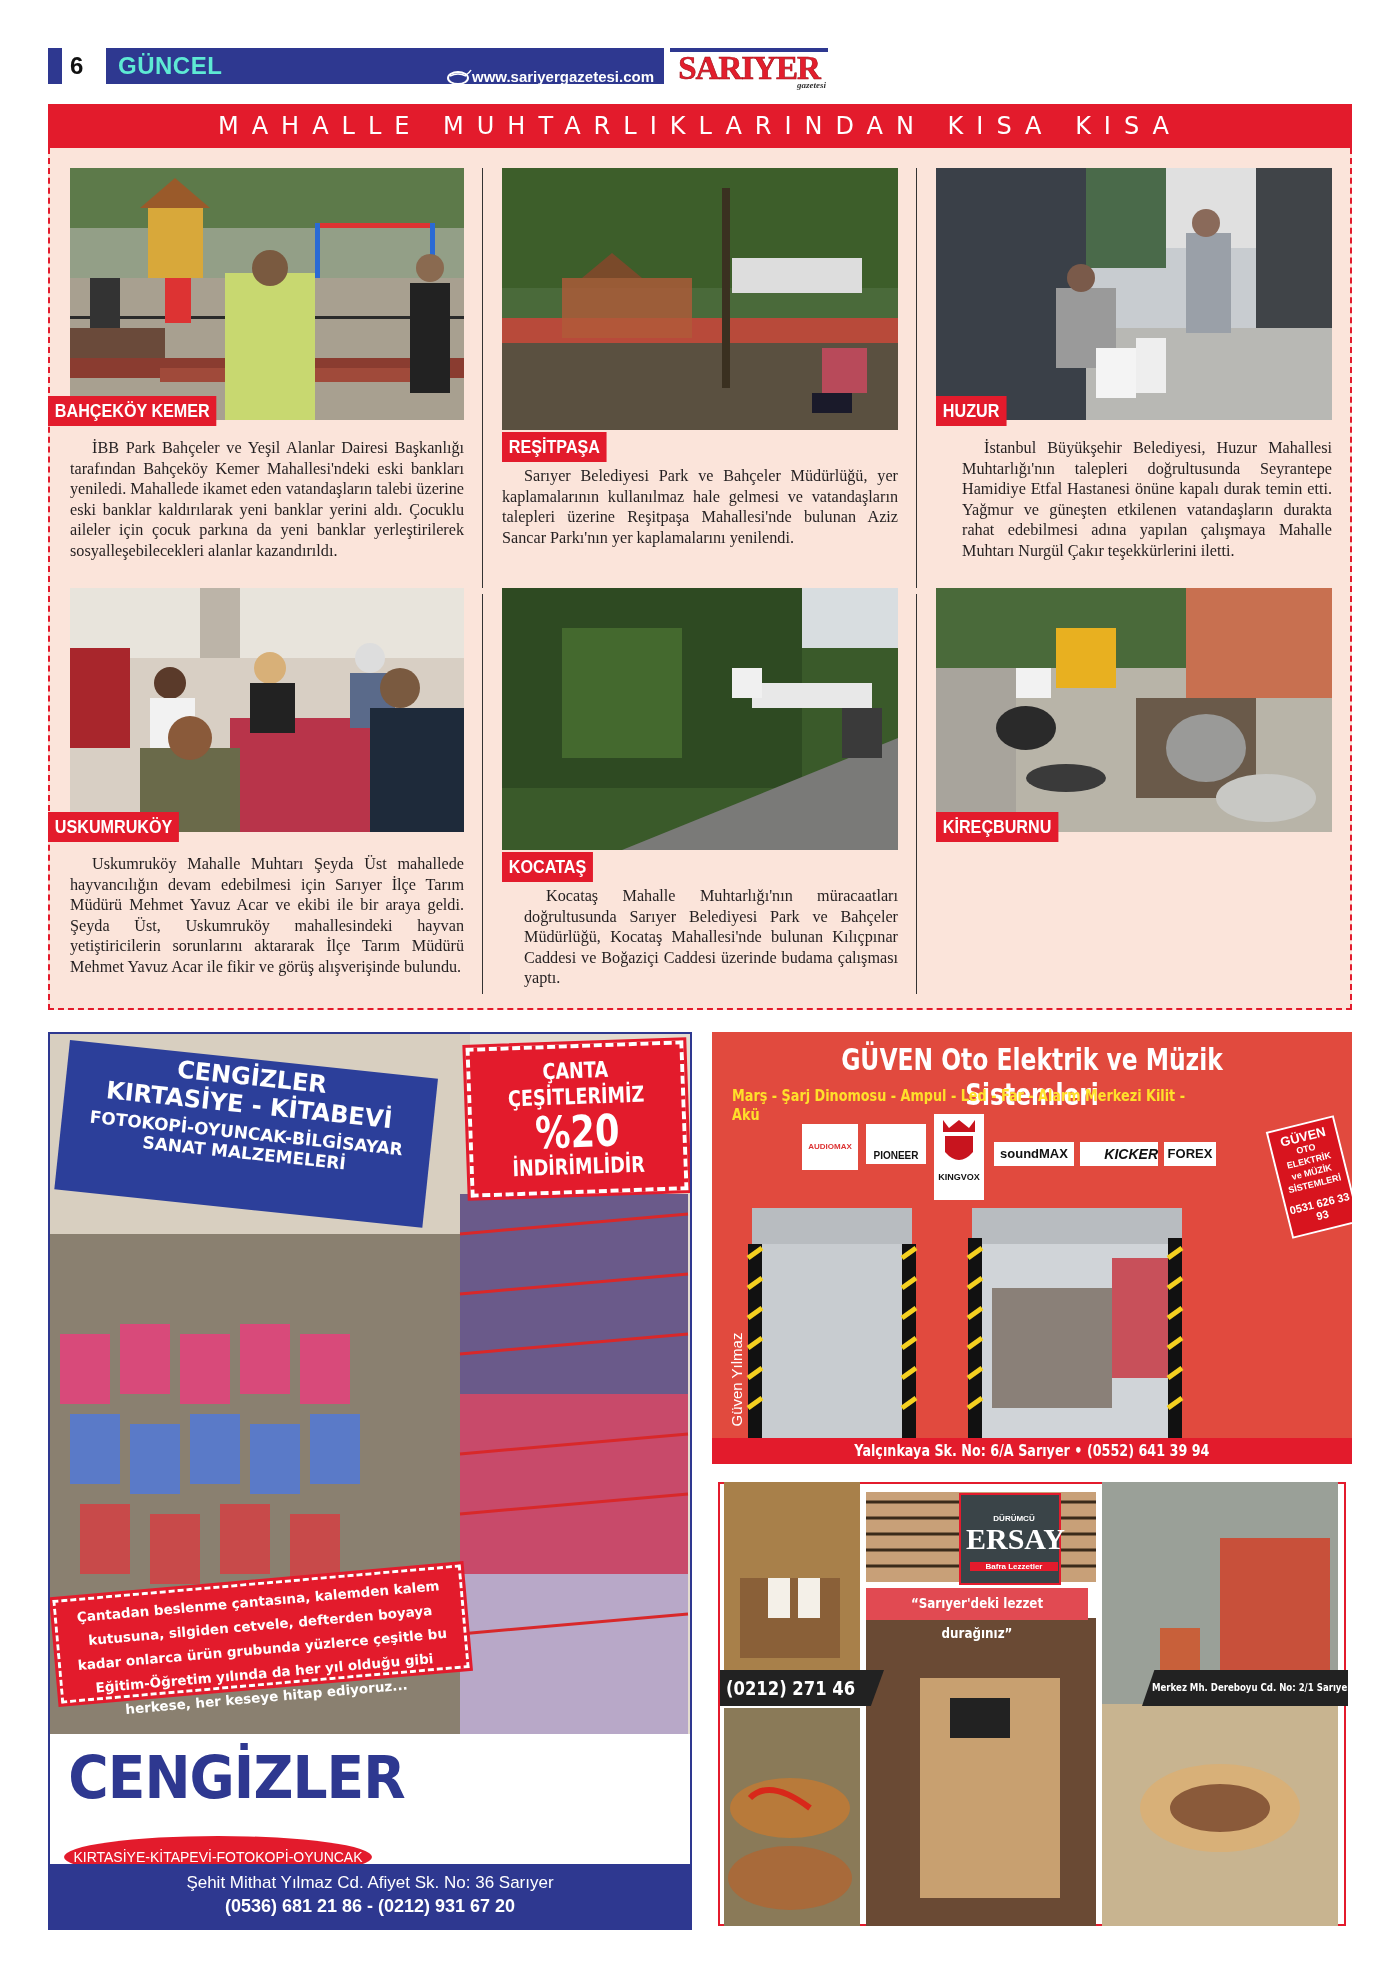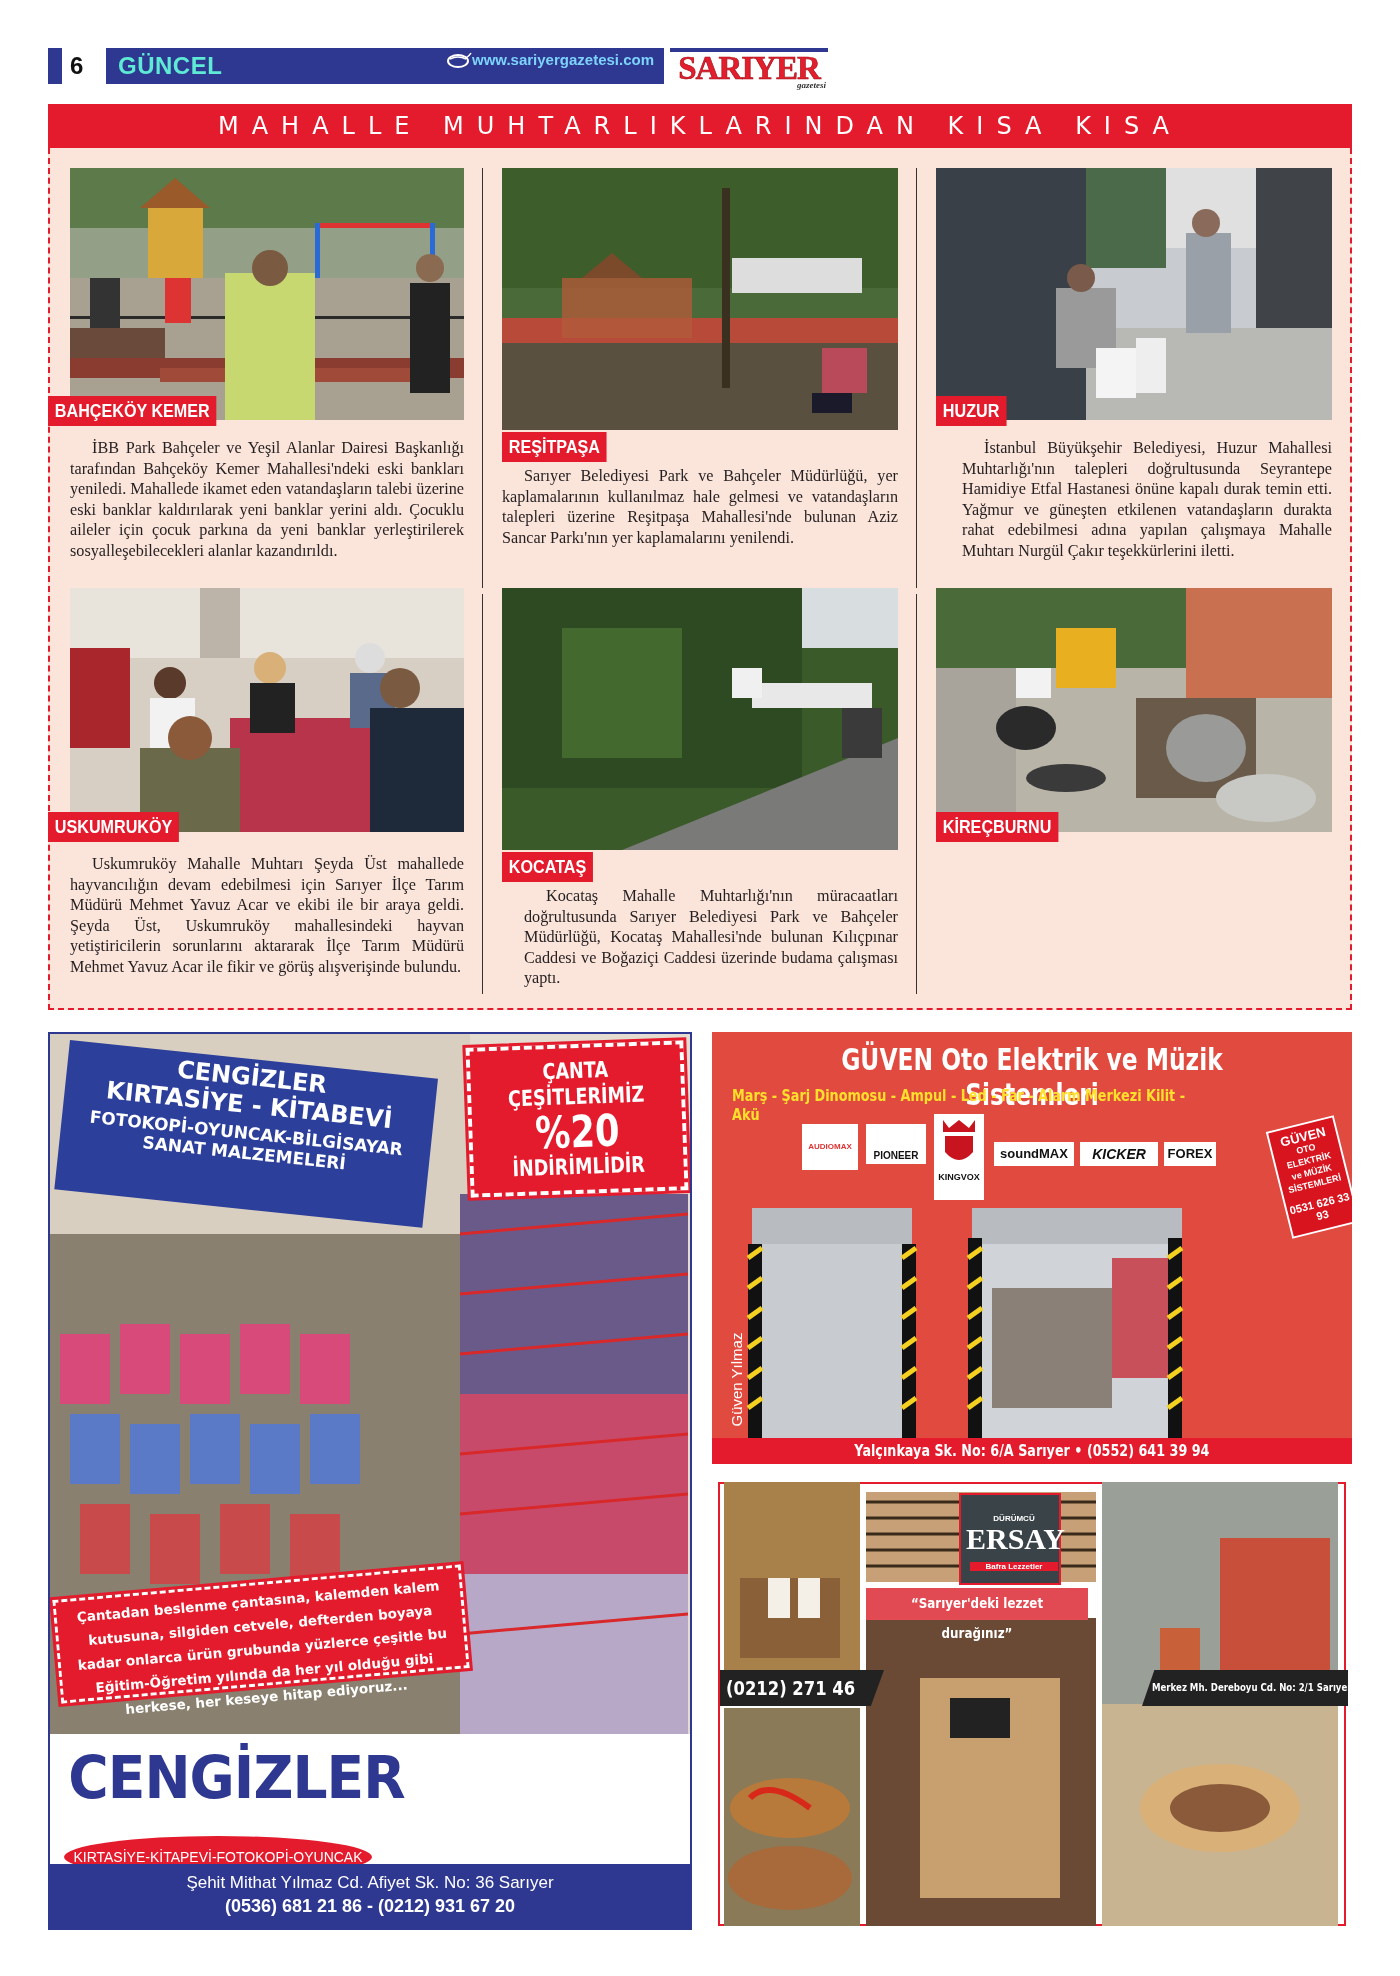--- a/index.html
+++ b/index.html
@@ -5,21 +5,21 @@
   * { box-sizing: border-box; margin: 0; padding: 0; }
   html, body { width: 1400px; height: 1976px; background: #ffffff; overflow: hidden; }
   body { position: relative; font-family: "Liberation Sans", sans-serif; }
 
   
   .hdr { position: absolute; left: 48px; top: 48px; width: 1304px; height: 36px; }
   .hdr .pgnum-bar { position: absolute; left: 0; top: 0; width: 14px; height: 36px; background: #2e3890; }
   .hdr .pgnum { position: absolute; left: 22px; top: 4px; font: bold 24px "Liberation Sans", sans-serif; color: #111; }
   .hdr .blue1 { position: absolute; left: 58px; top: 0; width: 558px; height: 36px; background: #2e3890; }
   .hdr .section { position: absolute; left: 12px; top: 4px; font: bold 24px "Liberation Sans", sans-serif; color: #5eead4; letter-spacing: 0.5px; }
-  .hdr .web { position: absolute; right: 10px; top: 3px; font: bold 15px "Liberation Sans", sans-serif; color: #7dd3fc; display: flex; align-items: center; }
+  .hdr .web { position: absolute; right: 10px; top: 20px; font: bold 15px "Liberation Sans", sans-serif; color: #ffffff; display: flex; align-items: center; }
   .hdr .web svg { width: 26px; height: 16px; }
   .hdr .logo { position: absolute; left: 622px; top: 0; width: 158px; height: 42px; }
   .hdr .logo .topline { position: absolute; left: 0; top: 0; width: 158px; height: 4px; background: #2e3890; }
   .hdr .logo .name { position: absolute; left: 0; top: 2px; width: 158px; text-align: center; font: bold 33px "Liberation Serif", serif; color: #e31e2d; letter-spacing: -1px; line-height: 36px; -webkit-text-stroke: 0.6px #a01018; }
   .hdr .logo .sub { position: absolute; right: 2px; top: 32px; font: italic bold 9px "Liberation Serif", serif; color: #333; }
   .hdr .blue2 { position: absolute; left: 786px; top: 0; width: 518px; height: 36px; background: #2e3890; }
   .hdr .date { position: absolute; right: 12px; top: 9px; font: 16px "Liberation Sans", sans-serif; color: #fff; }
 
   
   .banner { position: absolute; left: 48px; top: 104px; width: 1304px; height: 44px; background: #e31b2c; text-align: center; }
@@ -295,21 +295,21 @@
     <span>PIONEER</span>
   </div>
   <div style="position:absolute; left:222px; top:82px; width:50px; height:86px; background:#fff; text-align:center;">
     <svg width="40" height="50" viewBox="0 0 40 50" style="margin-top:4px;">
         <path d="M4 2 L10 10 L20 2 L30 10 L36 2 L36 14 L4 14 Z" fill="#c8141e"></path>
         <path d="M6 18 L34 18 L34 34 Q20 50 6 34 Z" fill="#c8141e"></path>
       </svg>
     <div style="font: bold 9px 'Liberation Sans', sans-serif; color:#111;">KINGVOX</div>
   </div>
   <div style="position:absolute; left:282px; top:110px; width:80px; height:24px; background:#fff; font: bold 13px/24px 'Liberation Sans', sans-serif; color:#111; text-align:center;">soundMAX</div>
-  <div style="position:absolute; left:368px; top:110px; width:78px; height:24px; background:#fff; font: italic bold 14px/24px 'Liberation Sans', sans-serif; color:#111; text-align:center;">KICKER</div>
+  <div style="position:absolute; left:368px; top:110px; width:78px; height:24px; background:#fff; font: italic bold 14px/24px 'Liberation Sans', sans-serif; color:#111; text-align:right;">KICKER</div>
   <div style="position:absolute; left:452px; top:110px; width:52px; height:24px; background:#fff; font: bold 13px/24px 'Liberation Sans', sans-serif; color:#111; text-align:center;">FOREX</div>
 
   <div style="position:absolute; left:566px; top:90px; width:70px; height:110px; background:#d8141e; border:2px solid #fff; transform: rotate(-14deg); color:#fff; text-align:center; font: bold 9px/12px 'Liberation Sans', sans-serif; padding-top:6px;">
     <div style="font-size:13px;">GÜVEN</div>
     <div>OTO ELEKTRİK</div>
     <div>ve MÜZİK</div>
     <div>SİSTEMLERİ</div>
     <div style="font-size:11px; margin-top:8px;">0531 626 33 93</div>
   </div>
 

